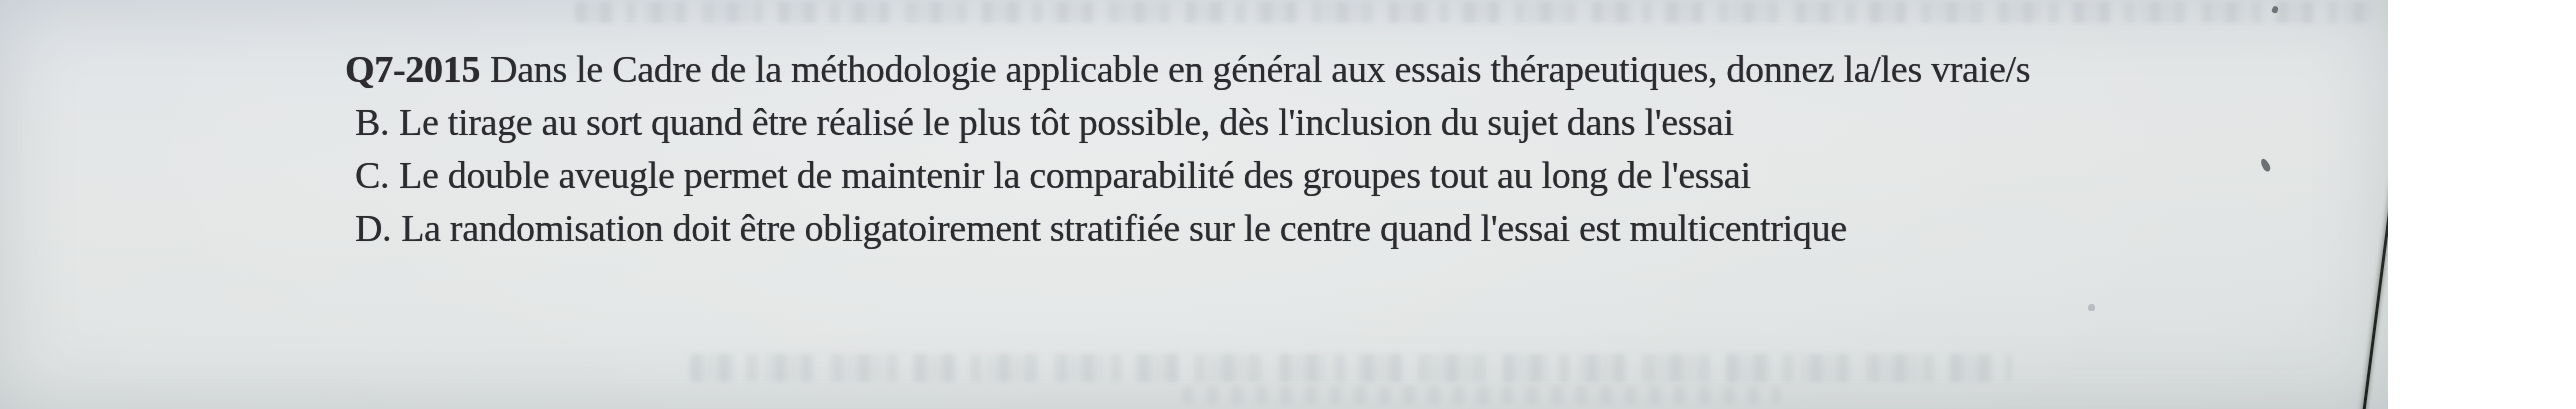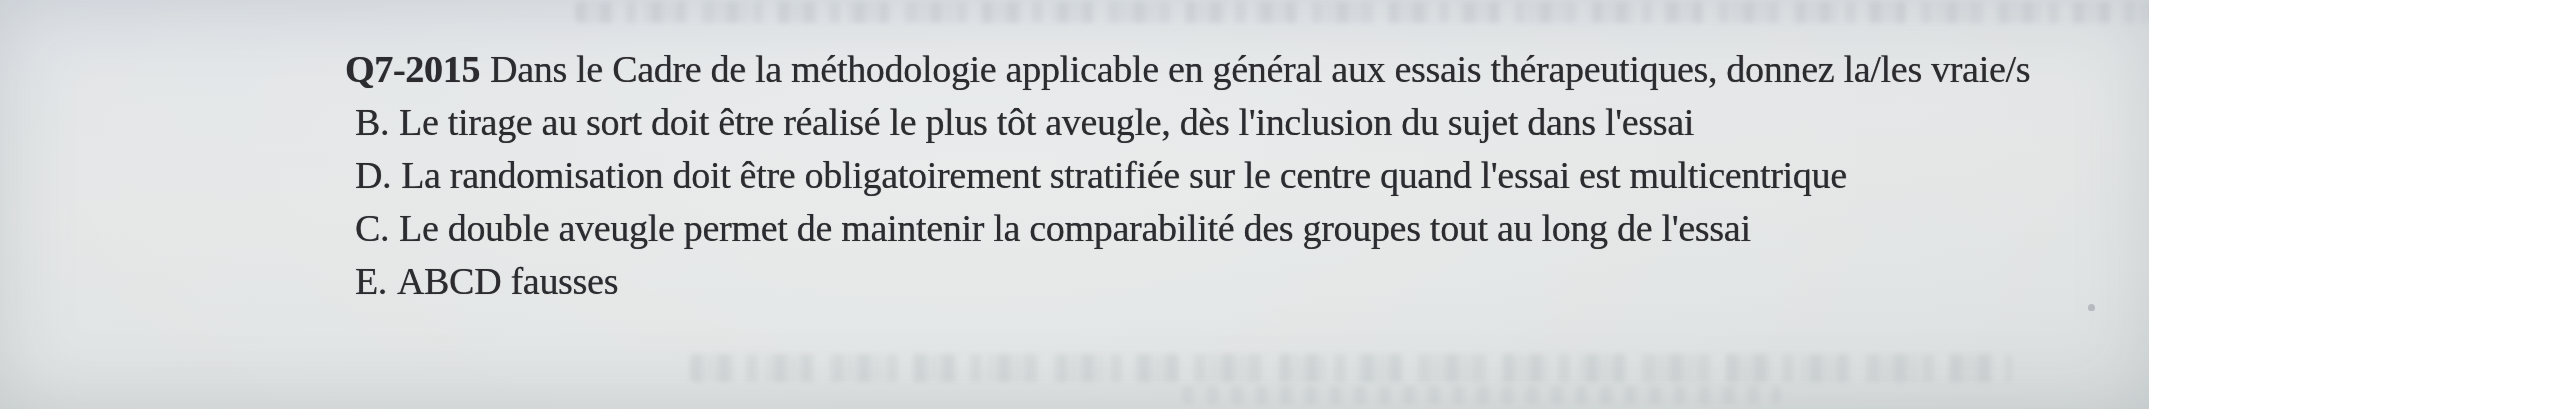--- a/index.html
+++ b/index.html
@@ -5,21 +5,21 @@
   html, body {
     margin: 0;
     padding: 0;
     width: 2576px;
     height: 410px;
     overflow: hidden;
     font-family: "Liberation Serif", serif;
   }
   .photo {
     position: relative;
-    width: 2149px;
+    width: 2388px;
     height: 410px;
     background:
       radial-gradient(ellipse 1970px 739px at 45% 40%, rgba(255,255,255,0.25), rgba(255,255,255,0) 70%),
       linear-gradient(178deg, #dde1e6 0%, #e1e4e6 18%, #e3e5e5 45%, #e0e3e3 72%, #d8dcdc 100%);
     overflow: hidden;
     box-shadow: inset 0 0 74px rgba(110,122,134,0.22);
   }
 
   
   .bleed {
@@ -114,30 +114,27 @@
 
   <div class="bleed bleed-top"></div>
   <div class="bleed bleed-bottom"></div>
   <div class="bleed bleed-bottom2"></div>
 
   <div class="text-block">
     <div class="line">
       <span class="qid">Q7-2015</span><span>Dans le Cadre de la méthodologie applicable en général aux essais thérapeutiques, donnez la/les vraie/s</span>
     </div>
     <div class="line opt">
-      <span class="optletter">B.</span><span>Le tirage au sort doit être réalisé le plus tôt aveugle, dès l'inclusion du sujet dans l'essai</span>
-    </div>
-    <div class="line opt">
-      <span class="optletter">D.</span><span>La randomisation doit être obligatoirement stratifiée sur le centre quand l'essai est multicentrique</span>
+      <span class="optletter">B.</span><span>Le tirage au sort quand être réalisé le plus tôt possible, dès l'inclusion du sujet dans l'essai</span>
     </div>
     <div class="line opt">
       <span class="optletter">C.</span><span>Le double aveugle permet de maintenir la comparabilité des groupes tout au long de l'essai</span>
     </div>
     <div class="line opt">
-      <span class="optletter">E.</span><span>ABCD fausses</span>
+      <span class="optletter">D.</span><span>La randomisation doit être obligatoirement stratifiée sur le centre quand l'essai est multicentrique</span>
     </div>
   </div>
 
   <div class="green-halo"></div>
   <div class="green-object"></div>
   <div class="green-strip"></div>
   <div class="edge-line"></div>
 
   <div class="speck speck-comma"></div>
   <div class="speck speck-dot"></div>

